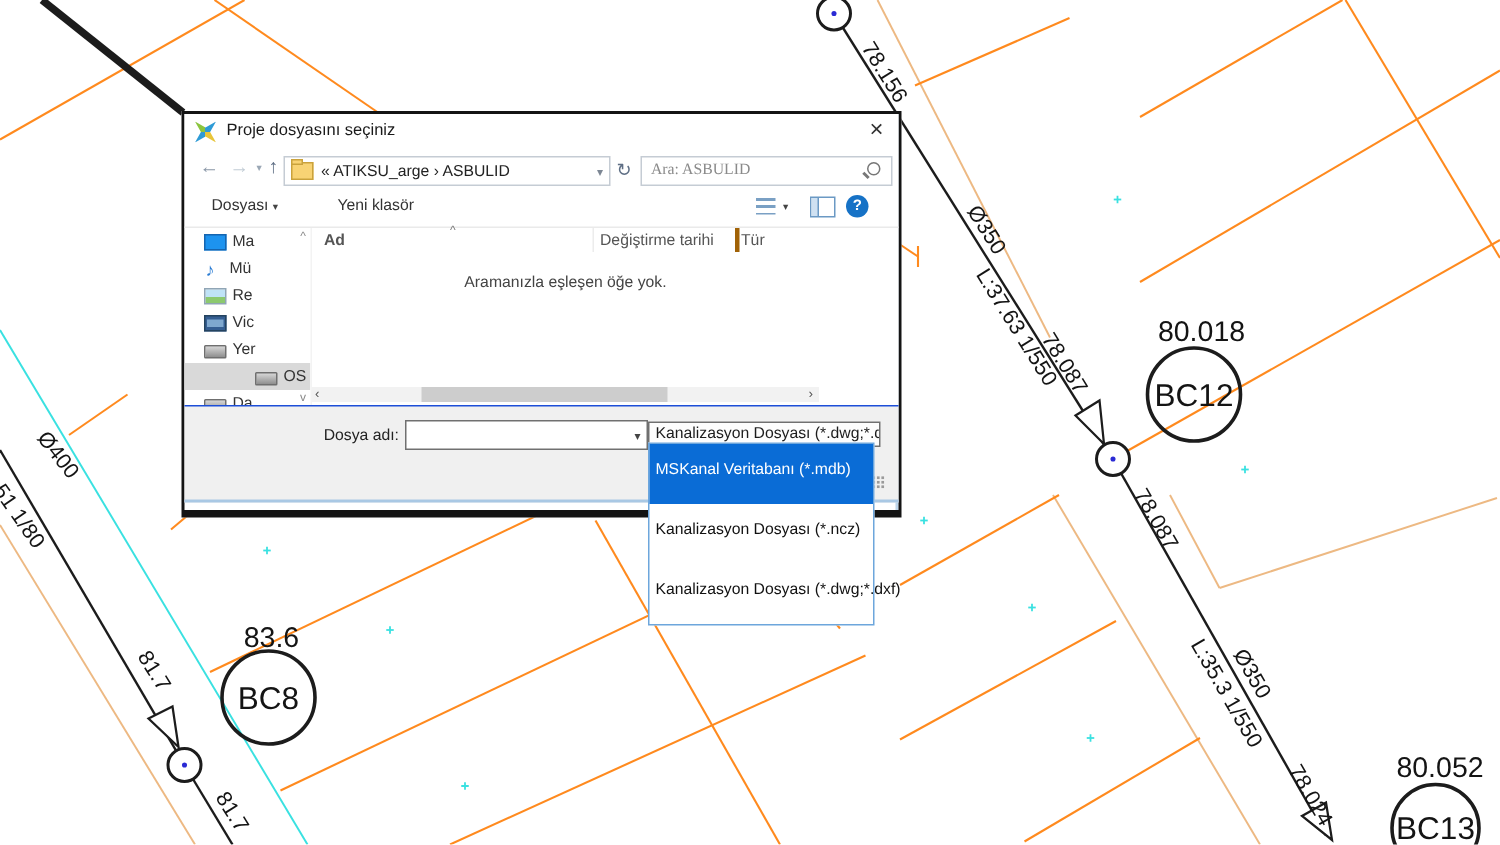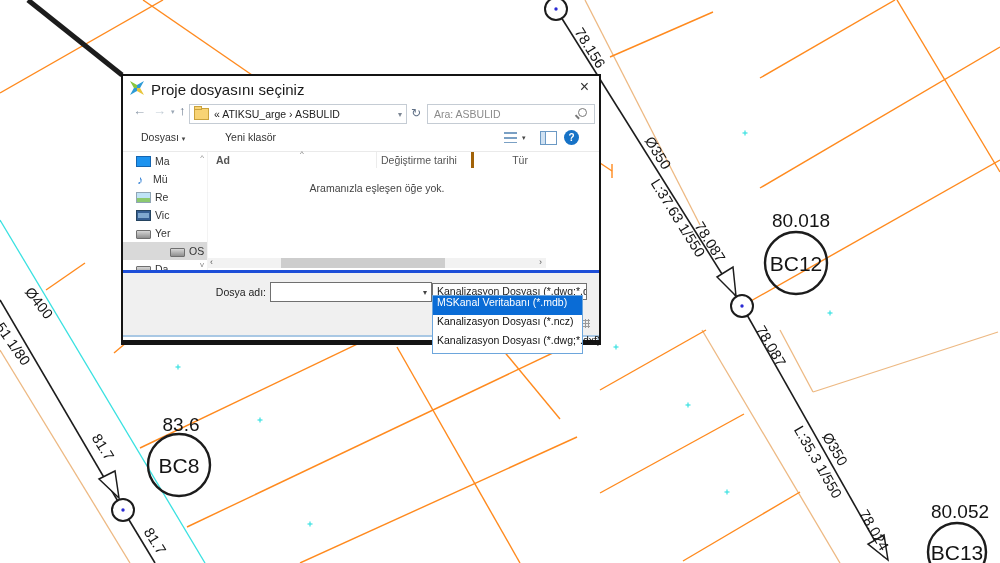--- a/index.html
+++ b/index.html
@@ -8,33 +8,33 @@
   #map-svg{position:absolute;left:0;top:0;z-index:1;}
 
   
   .dialog{position:absolute;left:121px;top:74px;width:476px;height:264px;z-index:10;
     background:#fff;border:2px solid #141414;border-bottom-width:5px;
     box-shadow:inset -2px 0 0 #bcd4ea;font-size:10.5px;color:#1c1c1c;}
   .titlebar{position:absolute;left:0;top:0;width:100%;height:24px;background:#fff;}
   .app-icon{position:absolute;left:7px;top:5px;width:14px;height:14px;
     background:conic-gradient(#2e9bd6 0 25%,#e8c53a 0 50%,#2e9bd6 0 75%,#8bc53f 0);
     clip-path:polygon(50% 28%,100% 0,72% 50%,100% 100%,50% 72%,0 100%,28% 50%,0 0);}
-  .title-text{position:absolute;left:28px;top:5px;font-size:15px;color:#1a1a1a;}
+  .title-text{position:absolute;left:28px;top:5px;font-size:11px;color:#1a1a1a;}
   .close-btn{position:absolute;right:10px;top:2px;font-size:16px;color:#333;cursor:default;}
 
   .navbar{position:absolute;left:0;top:24px;width:100%;height:26px;background:#fff;}
   .nav-glyph{position:absolute;top:3px;font-size:13px;}
   .crumb-box{position:absolute;left:66px;top:4px;width:216px;height:18px;border:1px solid #c5ccd4;
     background:#fff;display:flex;align-items:center;}
   .folder-ic{width:13px;height:10px;background:#f8d374;border:1px solid #caa23c;margin:0 5px 0 4px;position:relative;}
   .folder-ic:before{content:"";position:absolute;left:-1px;top:-3px;width:6px;height:2px;background:#f8d374;border:1px solid #caa23c;}
   .crumb-text{white-space:nowrap;color:#222;}
   .crumb-chev{margin-left:auto;margin-right:4px;color:#7d8folder794;color:#7d8794;font-size:8px;}
   .refresh-btn{position:absolute;left:288px;top:6px;font-size:12px;color:#5f6f85;}
-  .search-box{position:absolute;left:304px;top:4px;width:166px;height:18px;border:1px solid #c5ccd4;background:#fff;}
+  .search-box{position:absolute;left:304px;top:4px;width:166px;height:18px;border:1px solid #c5ccd4;background:#fff;font-family:Liberation Serif, serif;}
   .search-ph{position:absolute;left:6px;top:3px;color:#8a8a8a;}
   .mag{position:absolute;right:7px;top:3px;width:7px;height:7px;border:1.5px solid #777;border-radius:50%;}
   .mag:after{content:"";position:absolute;left:-4px;top:7px;width:5px;height:1.5px;background:#777;transform:rotate(45deg);}
 
   .toolbar{position:absolute;left:0;top:50px;width:100%;height:25px;background:#fff;border-bottom:1px solid #eaeaea;}
   .tb-item{position:absolute;top:5px;color:#333;}
   .chev{font-size:7px;color:#444;}
   .views-ic{position:absolute;left:381px;top:6px;width:13px;height:11px;
     background:repeating-linear-gradient(#7aa0c4 0 2px,transparent 2px 5px);}
   .views-chev{position:absolute;left:399px;top:8px;}
@@ -53,42 +53,42 @@
   .ic-pictures{background:linear-gradient(180deg,#bfe3f7 55%,#8cc96f 55%);border:1px solid #90a5b5;height:9px;}
   .ic-videos{background:#355e92;border:1px solid #24435f;height:9px;}
   .ic-videos:before{content:"";position:absolute;left:1px;top:2px;width:11px;height:5px;background:#7fa8cf;}
   .ic-disk{background:linear-gradient(#d6d6d6,#8f8f8f);border:1px solid #6f6f6f;height:7px;border-radius:1px;margin-top:2px;}
   .side-scroll{position:absolute;right:3px;font-size:8px;color:#888;}
 
   .listpane{position:relative;width:338px;height:100%;border-left:1px solid #f3f3f3;}
   .lheader{display:flex;height:16px;color:#555;}
   .lh-ad{flex:1;padding-left:8px;line-height:16px;font-weight:bold;}
   .lh-date{width:90px;border-left:1px solid #ececec;line-height:16px;padding-left:4px;}
-  .lh-tur{width:52px;border-left:3px solid #a16207;line-height:16px;padding-left:20px;text-align:center;}
+  .lh-tur{width:52px;border-left:3px solid #a16207;line-height:16px;padding-left:1px;}
   .sort-caret{position:absolute;left:92px;top:-3px;font-size:8px;color:#777;}
   .empty-msg{position:absolute;left:0;top:30px;width:100%;text-align:center;color:#444;}
   .hscroll{position:absolute;left:0;bottom:2px;width:100%;height:10px;background:#f2f2f2;}
   .hthumb{position:absolute;left:73px;top:0;width:164px;height:10px;background:#cdcdcd;}
   .harrow{position:absolute;top:-1px;font-size:9px;color:#555;}
 
   .preview{position:relative;width:50px;height:100%;border-left:1px solid #e5e5e5;
     font-size:9.5px;color:#444;text-align:center;padding-top:45px;box-sizing:border-box;line-height:12px;}
 
   .footer{position:absolute;left:0;top:194px;width:100%;height:62px;background:#f0f0f0;
-    border-top:3px solid #1d4ed8;border-bottom:2px solid #a9c8e4;box-sizing:content-box;}
+    border-top:1px solid #1d4ed8;border-bottom:2px solid #a9c8e4;box-sizing:content-box;}
   .fname-label{position:absolute;left:55px;top:13px;width:88px;text-align:right;color:#222;}
   .fname-combo{position:absolute;left:147px;top:9px;width:160px;height:18px;background:#fff;border:1px solid #707070;}
   .fname-chev{position:absolute;right:4px;top:5px;font-size:8px;color:#444;}
   .ftype-combo{position:absolute;left:309px;top:10px;width:149px;height:15px;background:#fdfdfd;border:1px solid #707070;
     line-height:15px;padding-left:4px;white-space:nowrap;overflow:hidden;}
   .grip{position:absolute;left:458px;top:46px;width:9px;height:9px;
     background-image:radial-gradient(#9a9a9a 1px,transparent 1.2px);background-size:3px 3px;}
 
   .ft-dropdown{position:absolute;left:309px;top:219px;width:149px;background:#fff;border:1px solid #6da6dc;z-index:40;}
-  .ft-opt{height:19px;line-height:12px;padding:0 0 0 4px;white-space:nowrap;color:#111;}
+  .ft-opt{height:29px;line-height:12px;padding:11px 0 0 4px;white-space:nowrap;color:#111;}
   .ft-opt.sel{background:#0a6cd6;color:#fff;}
 </style>
 </head>
 <body>
 
 <div id="stage">
   <svg id="map-svg" width="1000" height="563" viewBox="0 0 1000 563">
       <line x1="585" y1="0" x2="700" y2="225" stroke="#edb983" stroke-width="1.3"></line>
       <line x1="702" y1="330" x2="840" y2="563" stroke="#edb983" stroke-width="1.3"></line>
       <line x1="780" y1="330" x2="813" y2="392" stroke="#edb983" stroke-width="1.3"></line>

